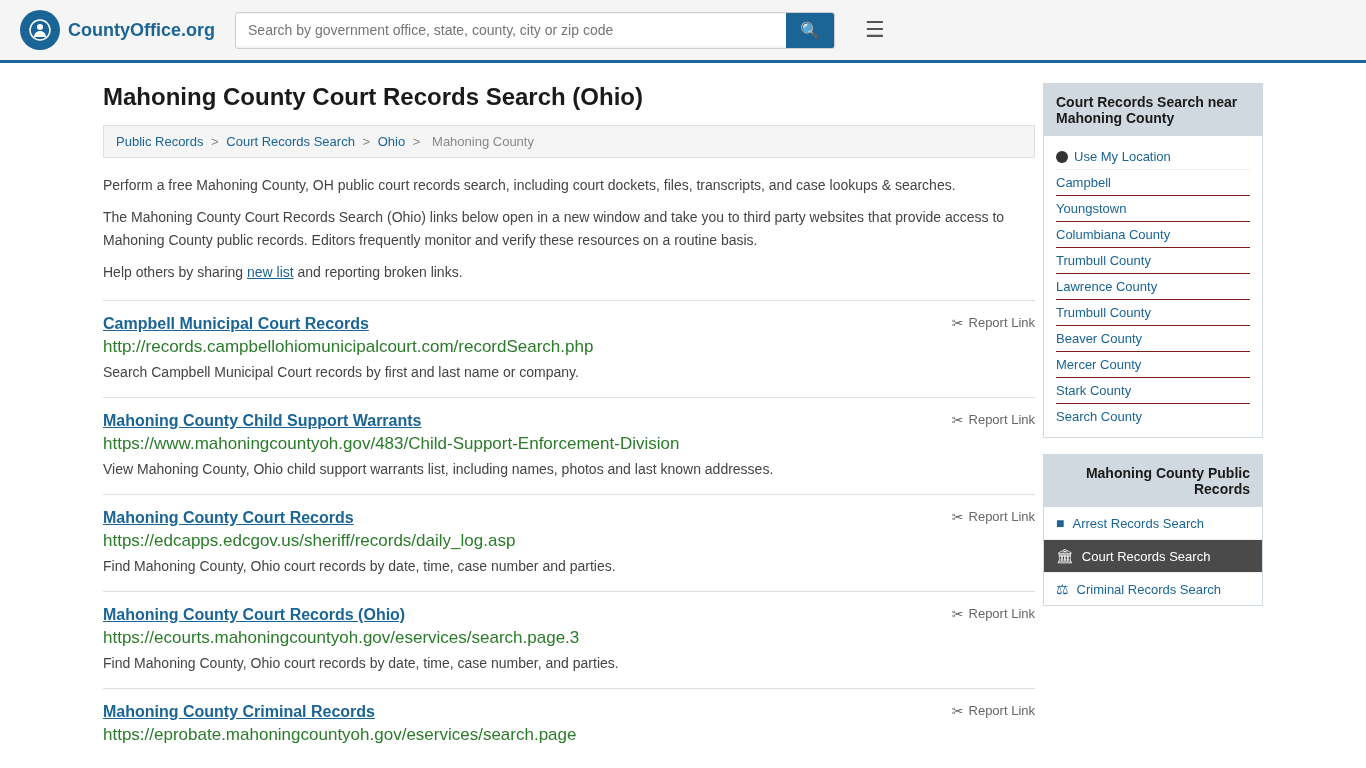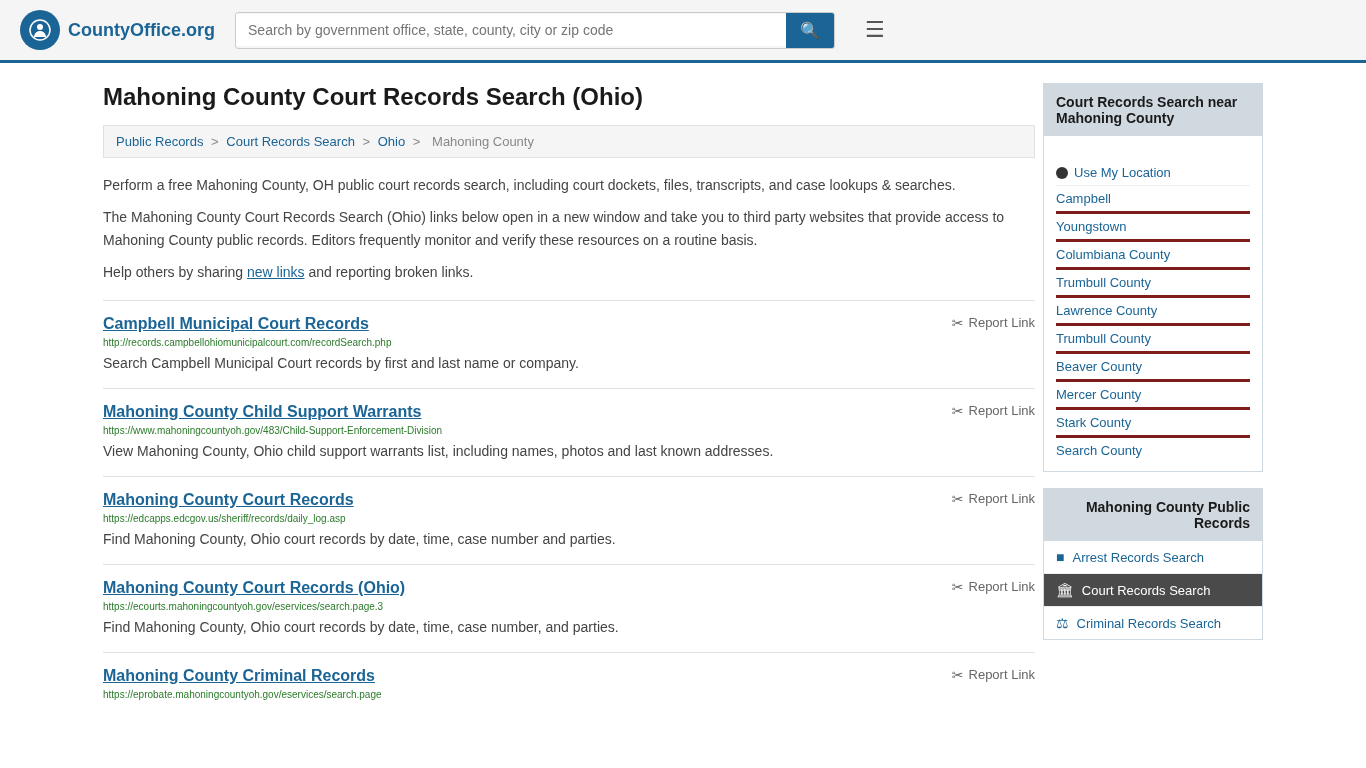--- a/index.html
+++ b/index.html
@@ -129,58 +129,58 @@
       align-items: center;
       gap: 5px;
       font-size: 13px;
       color: #666;
       cursor: pointer;
       white-space: nowrap;
     }
     .report-link-icon { font-size: 14px; }
     .result-url {
       color: #2a7b2a;
-      font-size: 10px;
+      font-size: 17px;
       margin-bottom: 5px;
       text-decoration: none;
       display: block;
     }
     .result-desc { font-size: 14px; color: #444; line-height: 1.5; }
 
     
     #sidebar {
       width: 220px;
       flex-shrink: 0;
     }
     .sidebar-section-title {
       background: #d0d8e0;
       padding: 10px 12px;
       font-size: 14px;
       font-weight: bold;
       color: #1a1a1a;
-      margin-bottom: 16px;
+      margin-bottom: 0;
     }
     .sidebar-section {
       border: 1px solid #d0d8e0;
       margin-bottom: 16px;
     }
     .sidebar-links {
       padding: 8px 12px;
       background: #fff;
     }
     .sidebar-link {
       display: flex;
       align-items: center;
       gap: 6px;
       padding: 5px 0;
       font-size: 13px;
       color: #1a6496;
       text-decoration: none;
       cursor: pointer;
-      border-bottom: 3px solid #7f1d1d;
+      border-bottom: 1px solid #7f1d1d;
     }
     .sidebar-link:last-child { border-bottom: none; }
 
     .sidebar-use-location {
       display: flex;
       align-items: center;
       gap: 6px;
       padding: 5px 0;
       font-size: 13px;
       color: #1a6496;
@@ -271,21 +271,21 @@
       <a href="#">Court Records Search</a>
       <span> &gt; </span>
       <a href="#">Ohio</a>
       <span> &gt; </span>
       <span>Mahoning County</span>
     </div>
 
     <p id="description" style="font-size:14px;line-height:1.6;margin-bottom:10px;color:#444;">Perform a free Mahoning County, OH public court records search, including court dockets, files, transcripts, and case lookups &amp; searches.</p>
     <p id="description2" style="font-size:14px;line-height:1.6;margin-bottom:10px;color:#444;">The Mahoning County Court Records Search (Ohio) links below open in a new window and take you to third party websites that provide access to Mahoning County public records. Editors frequently monitor and verify these resources on a routine basis.</p>
     <p id="description3" style="font-size:14px;line-height:1.6;margin-bottom:16px;color:#444;">
-      <span>Help others by sharing </span><a href="#">new links</a><span> and reporting broken links.</span>
+      <span>Help others by sharing </span><a href="#">new list</a><span> and reporting broken links.</span>
     </p>
 
     <div id="results">
     <div class="result-item">
     <div class="result-header">
       <a class="result-title" href="#">Campbell Municipal Court Records</a>
       <div class="report-link">
         <span class="report-link-icon">✂</span>
         <span>Report Link</span>
       </div>

